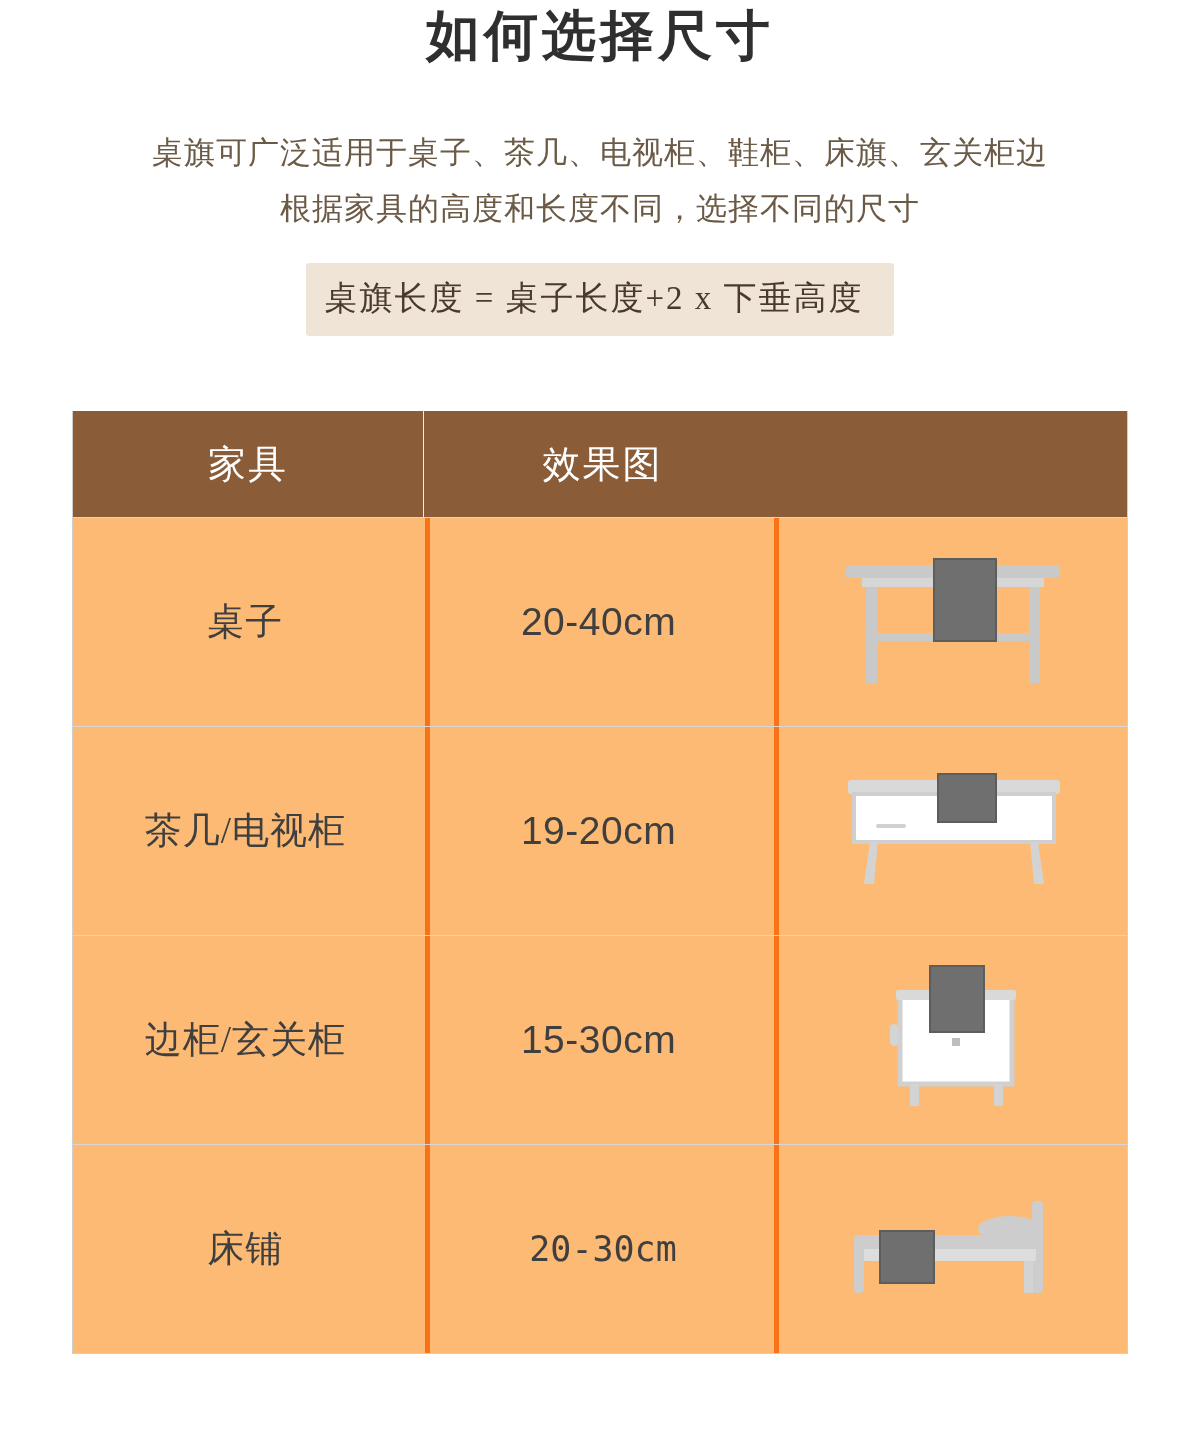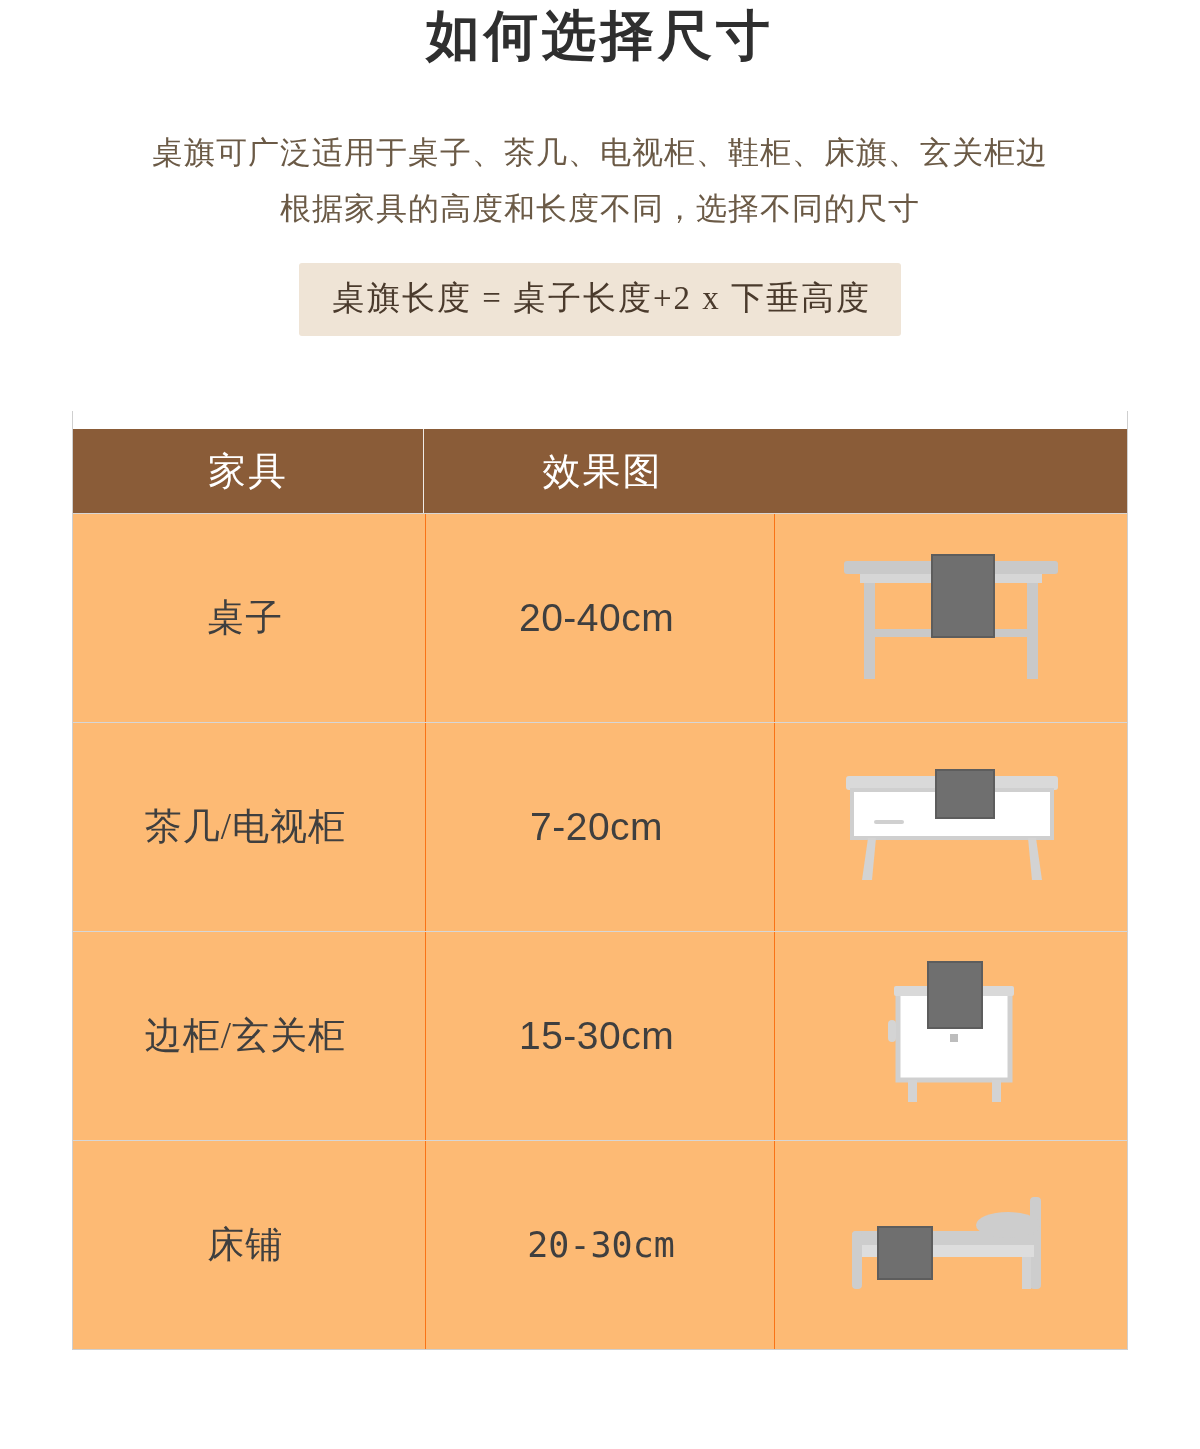--- a/index.html
+++ b/index.html
@@ -45,41 +45,40 @@
   .formula-wrap {
     display: flex;
     justify-content: center;
     margin-top: 26px;
   }
   .formula {
     background: #efe4d6;
     color: #4a3a2c;
     font-size: 33px;
     letter-spacing: 2px;
-    padding: 13px 30px 15px 33px;
+    padding: 13px 30px 15px 18px;
     border-radius: 3px;
     white-space: nowrap;
   }
 
   
   .table {
     position: absolute;
     left: 72px;
     top: 411px;
     width: 1056px;
     border: 1px solid #cfcfcf;
     border-top: none;
     box-sizing: border-box;
   }
 
   .thead {
     display: flex;
     background: #8a5c38;
-    height: 84px;
-    margin-top: 18px;
+    height: 106px;
   }
   .thead .cell {
     display: flex;
     align-items: center;
     justify-content: center;
     color: #ffffff;
     font-size: 38px;
     letter-spacing: 2px;
     box-sizing: border-box;
   }
@@ -99,21 +98,21 @@
 
   .row .cell {
     display: flex;
     align-items: center;
     justify-content: center;
     box-sizing: border-box;
     font-size: 37px;
     color: #3f3f3f;
     letter-spacing: 1px;
   }
-  .row .cell + .cell { border-left: 1px solid #f97316; margin-left: 7px; }
+  .row .cell + .cell { border-left: 5px solid #f97316; margin-left: 7px; }
 
   .cell.value {
     font-size: 39px;
     color: #3f3f3f;
     letter-spacing: 0.5px;
     font-family: "Liberation Sans", "DejaVu Sans", sans-serif;
   }
   .cell.value.mono {
     font-family: "DejaVu Sans Mono", monospace;
     font-size: 35px;
@@ -165,21 +164,21 @@
 
             <rect x="116" y="22" width="62" height="82" fill="#6f6f6f"></rect>
             <rect x="116" y="22" width="62" height="82" fill="none" stroke="#5d5d5d" stroke-width="2"></rect>
           </svg>
         </span>
       </div>
     </div>
 
     <div class="row">
       <div class="cell col-1">茶几/电视柜</div>
-      <div class="cell col-2 value">7-20cm</div>
+      <div class="cell col-2 value">19-20cm</div>
       <div class="cell col-3 pic">
         <span>
           <svg width="270" height="170" viewBox="0 0 270 170">
 
             <rect x="30" y="34" width="212" height="14" rx="3" fill="#d9d9d9"></rect>
             <rect x="36" y="48" width="200" height="48" fill="#ffffff" stroke="#cfcfcf" stroke-width="4"></rect>
 
             <rect x="58" y="78" width="30" height="4" rx="2" fill="#d0d0d0"></rect>
 
             <path d="M52 96 L46 138 L56 138 L60 96 Z" fill="#d3d3d3"></path>

